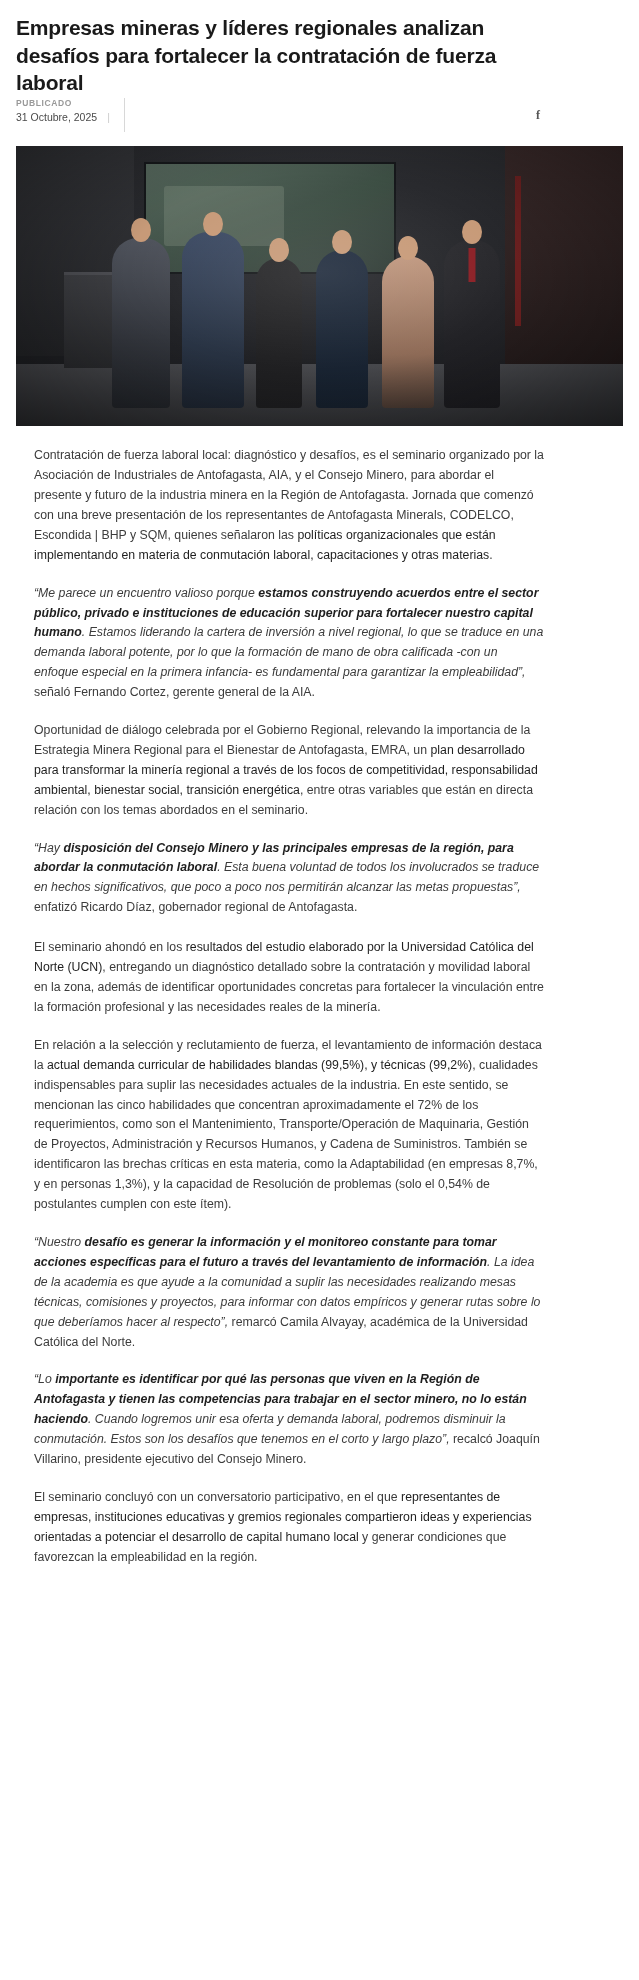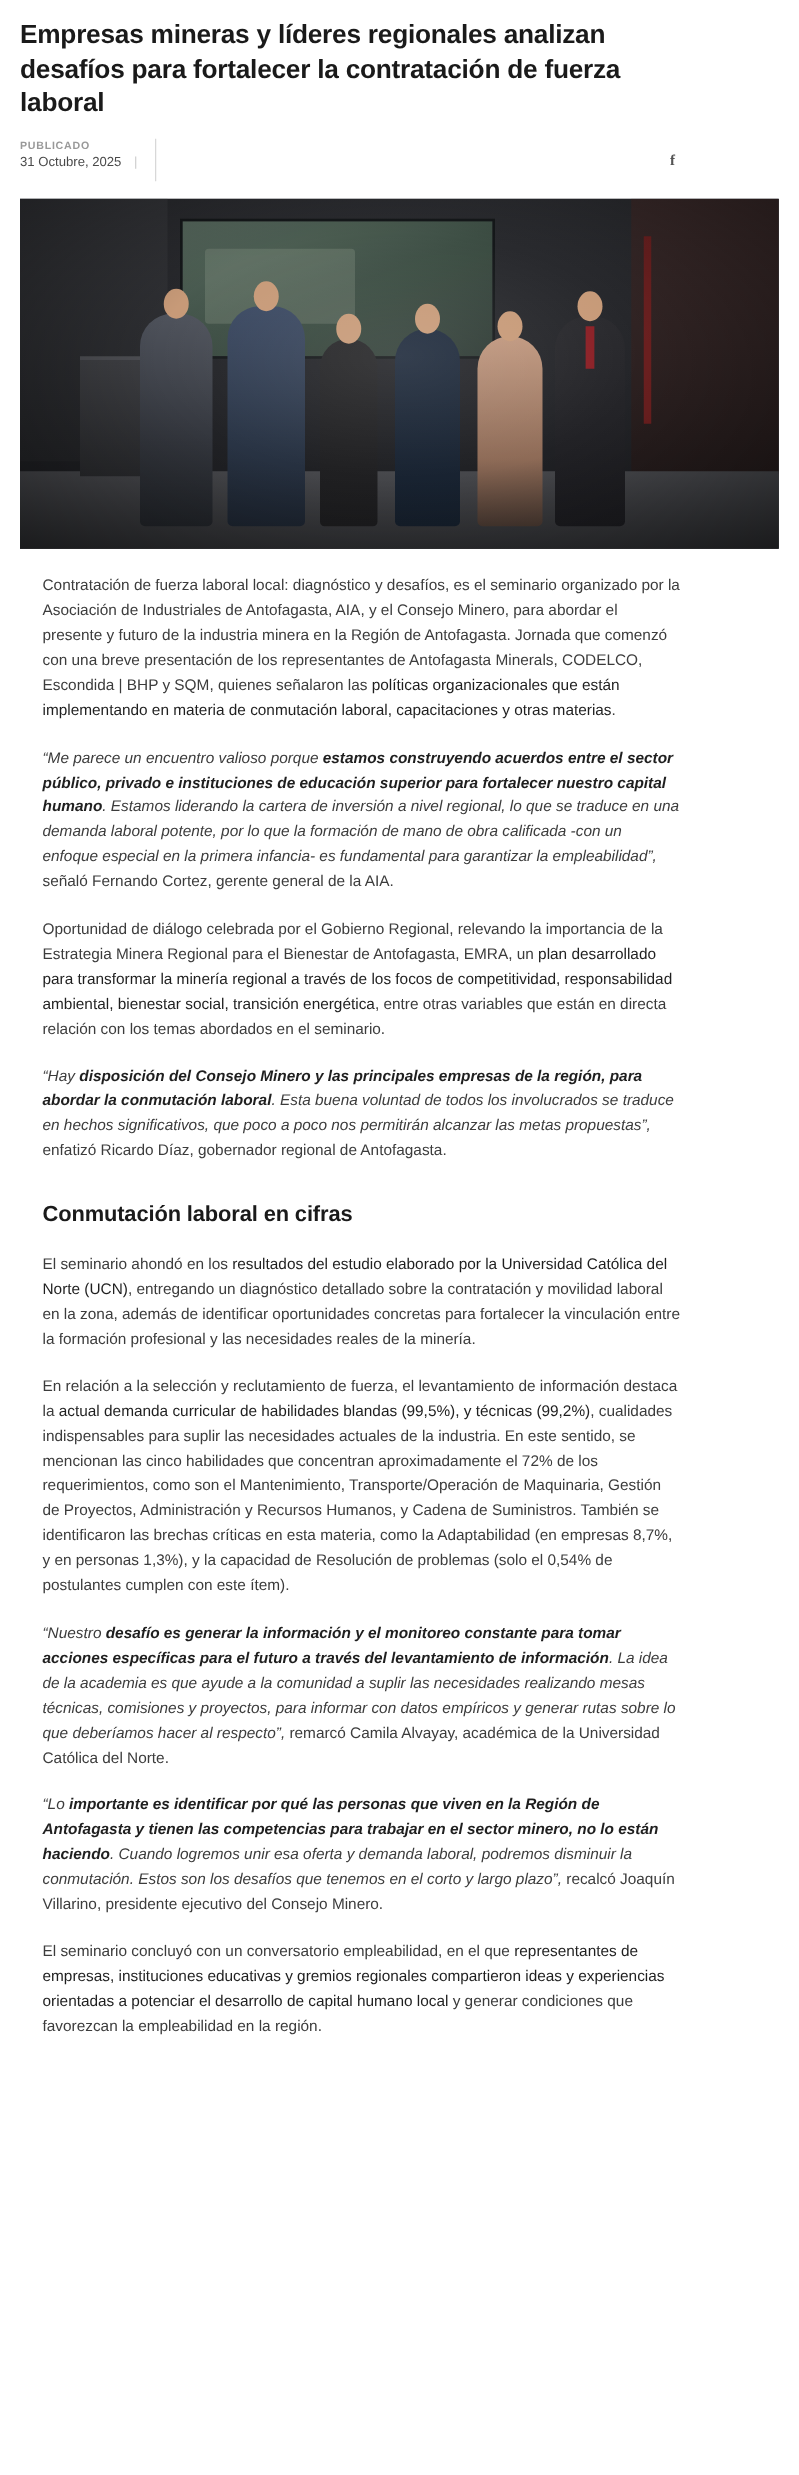--- a/index.html
+++ b/index.html
@@ -22,21 +22,21 @@
     font-size: 21px;
     line-height: 1.32;
     font-weight: bold;
     color: #1a1a1a;
     margin: 14px 0 0 0;
     letter-spacing: -0.2px;
   }
   .meta-row {
     display: flex;
     align-items: center;
-    margin-top: 14px;
+    margin-top: 1px;
     padding-bottom: 8px;
   }
   .meta-block {
     padding-right: 14px;
     border-right: 1px solid #d8d8d8;
     min-height: 34px;
   }
   .meta-label {
     font-size: 8.5px;
     letter-spacing: 0.6px;
@@ -230,23 +230,22 @@
     <div class="ph-vig"></div>
   </div>
 
   <div class="body-wrap">
     <div>
         <p class="par"><span>Contratación de fuerza laboral local: diagnóstico y desafíos, es el seminario organizado por la Asociación de Industriales de Antofagasta, AIA, y el Consejo Minero, para abordar el presente y futuro de la industria minera en la Región de Antofagasta. Jornada que comenzó con una breve presentación de los representantes de Antofagasta Minerals, CODELCO, Escondida | BHP y SQM, quienes señalaron las </span><span class="b">políticas organizacionales que están implementando en materia de conmutación laboral, capacitaciones y otras materias</span><span>.</span></p>
         <p class="par"><span class="i">“Me parece un encuentro valioso porque </span><span class="bi">estamos construyendo acuerdos entre el sector público, privado e instituciones de educación superior para fortalecer nuestro capital humano</span><span class="i">. Estamos liderando la cartera de inversión a nivel regional, lo que se traduce en una demanda laboral potente, por lo que la formación de mano de obra calificada -con un enfoque especial en la primera infancia- es fundamental para garantizar la empleabilidad”, </span><span>señaló Fernando Cortez, gerente general de la AIA.</span></p>
         <p class="par"><span>Oportunidad de diálogo celebrada por el Gobierno Regional, relevando la importancia de la Estrategia Minera Regional para el Bienestar de Antofagasta, EMRA, un </span><span class="b">plan desarrollado para transformar la minería regional a través de los focos de competitividad, responsabilidad ambiental, bienestar social, transición energética</span><span>, entre otras variables que están en directa relación con los temas abordados en el seminario.</span></p>
         <p class="par"><span class="i">“Hay </span><span class="bi">disposición del Consejo Minero y las principales empresas de la región, para abordar la conmutación laboral</span><span class="i">. Esta buena voluntad de todos los involucrados se traduce en hechos significativos, que poco a poco nos permitirán alcanzar las metas propuestas”, </span><span>enfatizó Ricardo Díaz, gobernador regional de Antofagasta.</span></p>
       </div>
-    <h2 class="section">Conmutación laboral en cifras</h2>
     <div>
         <p class="par"><span>El seminario ahondó en los </span><span class="b">resultados del estudio elaborado por la Universidad Católica del Norte (UCN)</span><span>, entregando un diagnóstico detallado sobre la contratación y movilidad laboral en la zona, además de identificar oportunidades concretas para fortalecer la vinculación entre la formación profesional y las necesidades reales de la minería.</span></p>
         <p class="par"><span>En relación a la selección y reclutamiento de fuerza, el levantamiento de información destaca la </span><span class="b">actual demanda curricular de habilidades blandas (99,5%), y técnicas (99,2%)</span><span>, cualidades indispensables para suplir las necesidades actuales de la industria. En este sentido, se mencionan las cinco habilidades que concentran aproximadamente el 72% de los requerimientos, como son el Mantenimiento, Transporte/Operación de Maquinaria, Gestión de Proyectos, Administración y Recursos Humanos, y Cadena de Suministros. También se identificaron las brechas críticas en esta materia, como la Adaptabilidad (en empresas 8,7%, y en personas 1,3%), y la capacidad de Resolución de problemas (solo el 0,54% de postulantes cumplen con este ítem).</span></p>
         <p class="par"><span class="i">“Nuestro </span><span class="bi">desafío es generar la información y el monitoreo constante para tomar acciones específicas para el futuro a través del levantamiento de información</span><span class="i">. La idea de la academia es que ayude a la comunidad a suplir las necesidades realizando mesas técnicas, comisiones y proyectos, para informar con datos empíricos y generar rutas sobre lo que deberíamos hacer al respecto”, </span><span>remarcó Camila Alvayay, académica de la Universidad Católica del Norte.</span></p>
         <p class="par"><span class="i">“Lo </span><span class="bi">importante es identificar por qué las personas que viven en la Región de Antofagasta y tienen las competencias para trabajar en el sector minero, no lo están haciendo</span><span class="i">. Cuando logremos unir esa oferta y demanda laboral, podremos disminuir la conmutación. Estos son los desafíos que tenemos en el corto y largo plazo”, </span><span>recalcó Joaquín Villarino, presidente ejecutivo del Consejo Minero.</span></p>
-        <p class="par"><span>El seminario concluyó con un conversatorio empleabilidad, en el que </span><span class="b">representantes de empresas, instituciones educativas y gremios regionales compartieron ideas y experiencias orientadas a potenciar el desarrollo de capital humano local</span><span> y generar condiciones que favorezcan la empleabilidad en la región.</span></p>
+        <p class="par"><span>El seminario concluyó con un conversatorio participativo, en el que </span><span class="b">representantes de empresas, instituciones educativas y gremios regionales compartieron ideas y experiencias orientadas a potenciar el desarrollo de capital humano local</span><span> y generar condiciones que favorezcan la empleabilidad en la región.</span></p>
       </div>
   </div>
 
 </div>
 
 </body></html>

